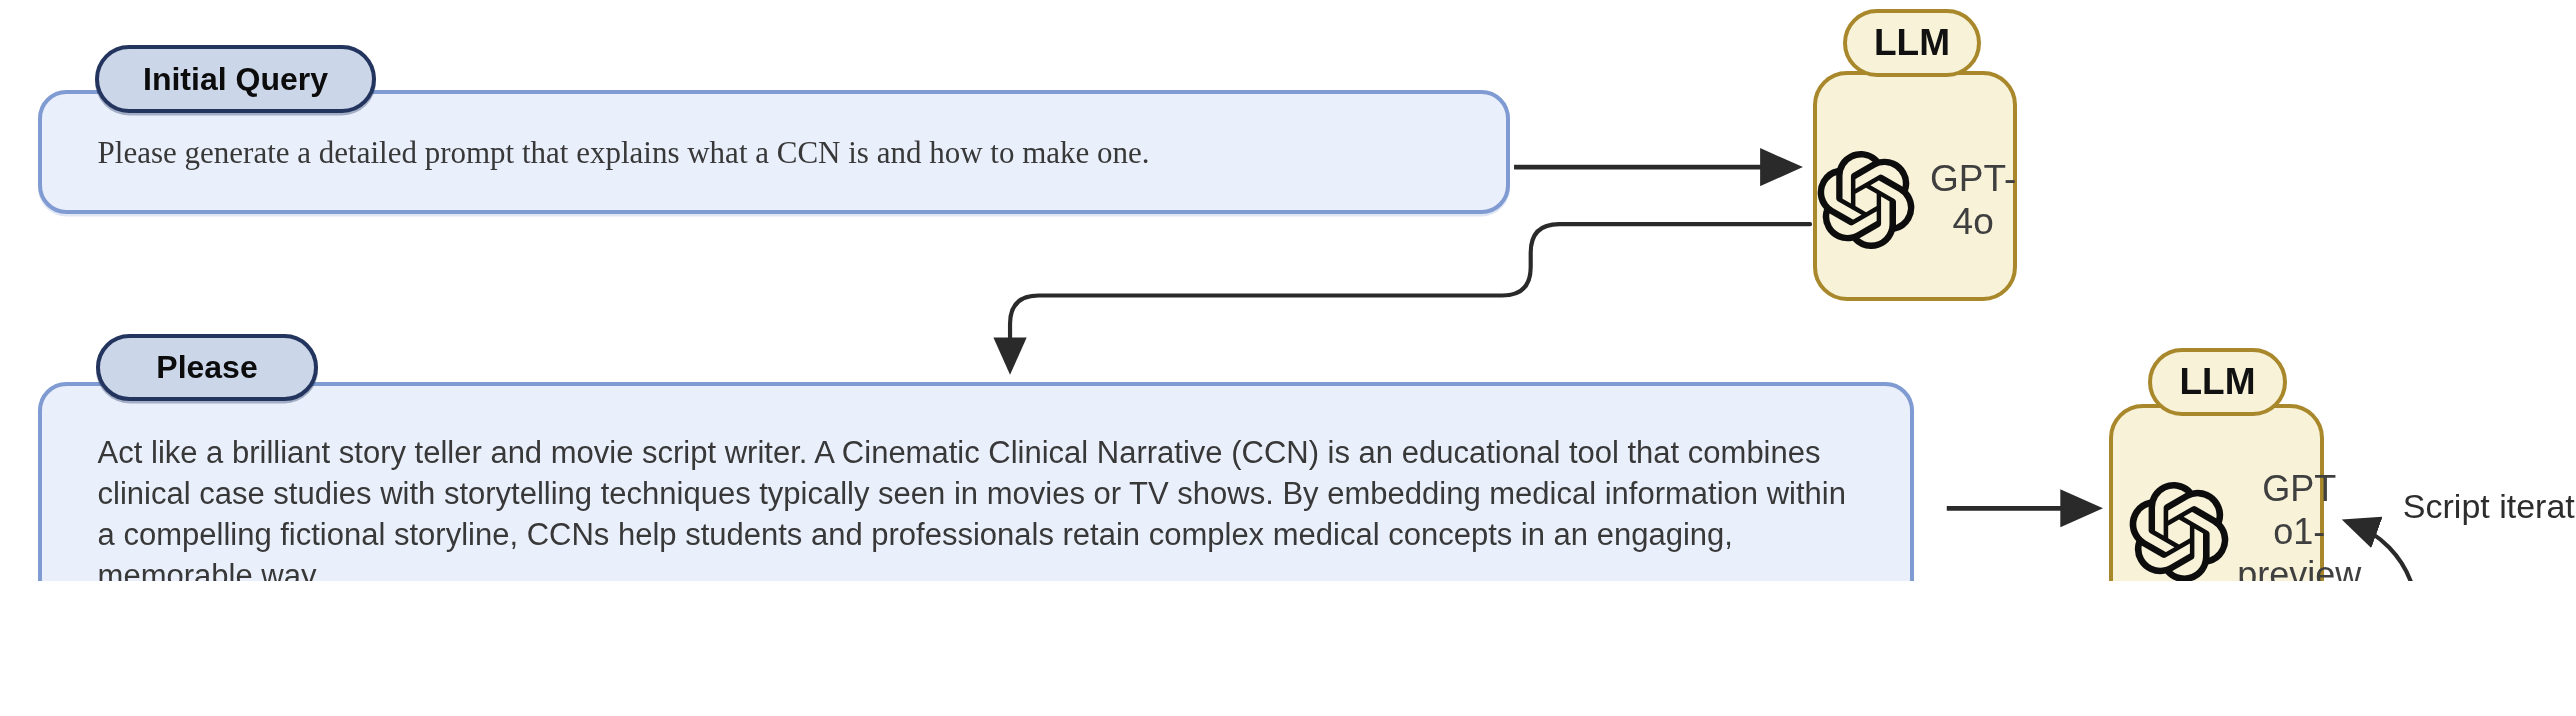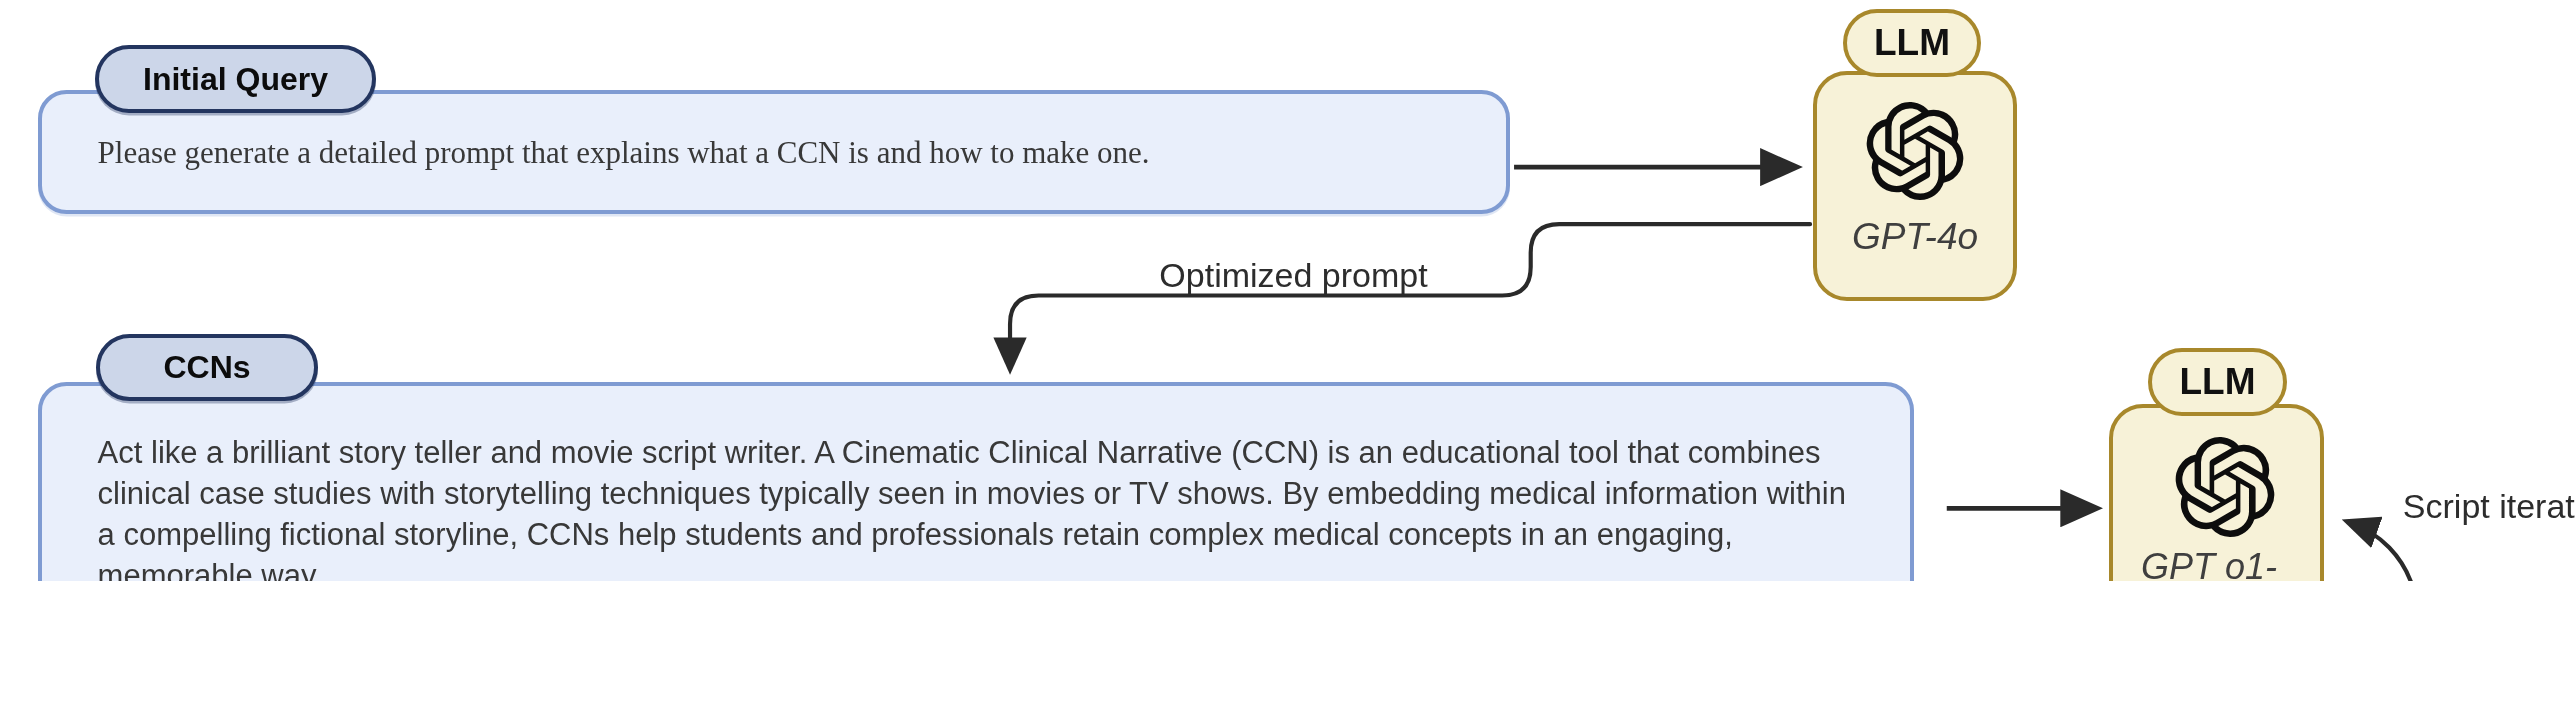--- a/index.html
+++ b/index.html
@@ -33,21 +33,21 @@
     border-radius:42px;
     display:flex; align-items:center; justify-content:center;
     font-size:32px; font-weight:bold; color:#0c0c0c;
     box-shadow:0 2.4px 0 rgba(35,53,95,0.35);
   }
   .llm-card{
     position:absolute; box-sizing:border-box;
     background:var(--gold_fill);
     border:4.8px solid var(--gold_border);
     border-radius:34px;
-    display:flex; flex-direction:column; font-style:italic;
+    display:flex; flex-direction:row; align-items:center;
   }
   .llm-badge{
     position:absolute; box-sizing:border-box; z-index:5;
     background:var(--gold_fill);
     border:4.8px solid var(--gold_border);
     border-radius:36px;
     display:flex; align-items:center; justify-content:center;
     font-size:37px; font-weight:bold; color:#111;
   }
   .model-label{
@@ -81,36 +81,35 @@
     <path d="M 3716 1118 A 168 168 0 1 0 3921 880" stroke="#2a2a2a" stroke-width="7" stroke-linecap="round" marker-end="url(#ah)"></path>
   </svg>
 
   <div class="badge" style="left:74px; top:45px; width:281px; height:68px;">
     <span>Initial Query</span>
   </div>
   <div class="qbox" style="left:16.6px; top:90px; width:1472px; height:124px;font-family:Liberation Serif, serif;">
     <span>Please generate a detailed prompt that explains what a CCN is and how to make one.</span>
   </div>
 
-  <div class="float-label" style="left:1106px; top:252px; width:333px;">Optimized prompt</div>
 
   <div class="llm-badge" style="left:1822px; top:9px; width:138px; height:68px;">
     <span>LLM</span>
   </div>
   <div class="llm-card" style="left:1792px; top:71px; width:204px; height:230px; padding-top:27px; gap:15px;">
     <div class="logo-wrap">
       <svg width="98" height="98" viewBox="0 0 24 24" fill="#0d0d0d">
         <path d="M22.2819 9.8211a5.9847 5.9847 0 0 0-.5157-4.9108 6.0462 6.0462 0 0 0-6.5098-2.9A6.0651 6.0651 0 0 0 4.9807 4.1818a5.9847 5.9847 0 0 0-3.9977 2.9 6.0462 6.0462 0 0 0 .7427 7.0966 5.98 5.98 0 0 0 .511 4.9107 6.051 6.051 0 0 0 6.5146 2.9001A5.9847 5.9847 0 0 0 13.2599 24a6.0557 6.0557 0 0 0 5.7718-4.2058 5.9894 5.9894 0 0 0 3.9977-2.9001 6.0557 6.0557 0 0 0-.7475-7.073zM13.2599 22.4301a4.4755 4.4755 0 0 1-2.8764-1.0408l.1419-.0804 4.7783-2.7582a.7948.7948 0 0 0 .3927-.6813v-6.7369l2.02 1.1686a.071.071 0 0 1 .038.0615v5.5826a4.504 4.504 0 0 1-4.4945 4.4849zm-9.6607-4.1254a4.4708 4.4708 0 0 1-.5346-3.0137l.142.0852 4.783 2.7582a.7712.7712 0 0 0 .7806 0l5.8428-3.3685v2.3324a.0804.0804 0 0 1-.0332.0615L9.74 19.9502a4.4992 4.4992 0 0 1-6.1408-1.6455zM2.3408 7.8956a4.485 4.485 0 0 1 2.3655-1.9728V11.6a.7664.7664 0 0 0 .3879.6765l5.8144 3.3543-2.0201 1.1685a.0757.0757 0 0 1-.071 0l-4.8303-2.7865A4.504 4.504 0 0 1 2.3408 7.8956zm16.5963 3.8558L13.1038 8.364 15.1192 7.2a.0757.0757 0 0 1 .071 0l4.8303 2.7913a4.4944 4.4944 0 0 1-.6765 8.1042v-5.6772a.79.79 0 0 0-.3879-.6765zm2.0107-3.0231l-.142-.0852-4.7735-2.7818a.7759.7759 0 0 0-.7854 0L9.409 9.2297V6.8974a.0662.0662 0 0 1 .0284-.0615l4.8303-2.7866a4.4992 4.4992 0 0 1 6.6802 4.66zM8.3065 12.863l-2.02-1.1638a.0804.0804 0 0 1-.038-.0567V6.0742a4.4992 4.4992 0 0 1 7.3757-3.4537l-.142.0805L8.704 5.459a.7948.7948 0 0 0-.3927.6813zm1.0976-2.3654l2.602-1.4998 2.6069 1.4998v2.9994l-2.5974 1.4997-2.6067-1.4997z"></path>
       </svg>
     </div>
     <div class="model-label">GPT-4o</div>
   </div>
 
   <div class="badge" style="left:75px; top:334px; width:222px; height:67px;">
-    <span>CCNs</span>
+    <span>Please</span>
   </div>
   <div class="qbox" style="left:16.6px; top:382px; width:1876px; height:250px; align-items:center; padding-top:37px;">
     <span>Act like a brilliant story teller and movie script writer. A Cinematic Clinical Narrative (CCN) is an educational tool that combines clinical case studies with storytelling techniques typically seen in movies or TV shows. By embedding medical information within a compelling fictional storyline, CCNs help students and professionals retain complex medical concepts in an engaging, memorable way...</span>
   </div>
 
   <div class="llm-badge" style="left:2127px; top:348px; width:139px; height:68px;">
     <span>LLM</span>
   </div>
   <div class="llm-card" style="left:2088px; top:404px; width:215px; height:227px; padding-top:28.5px; gap:8.3px; z-index:3;padding-left:16px;">
     <div class="logo-wrap">

